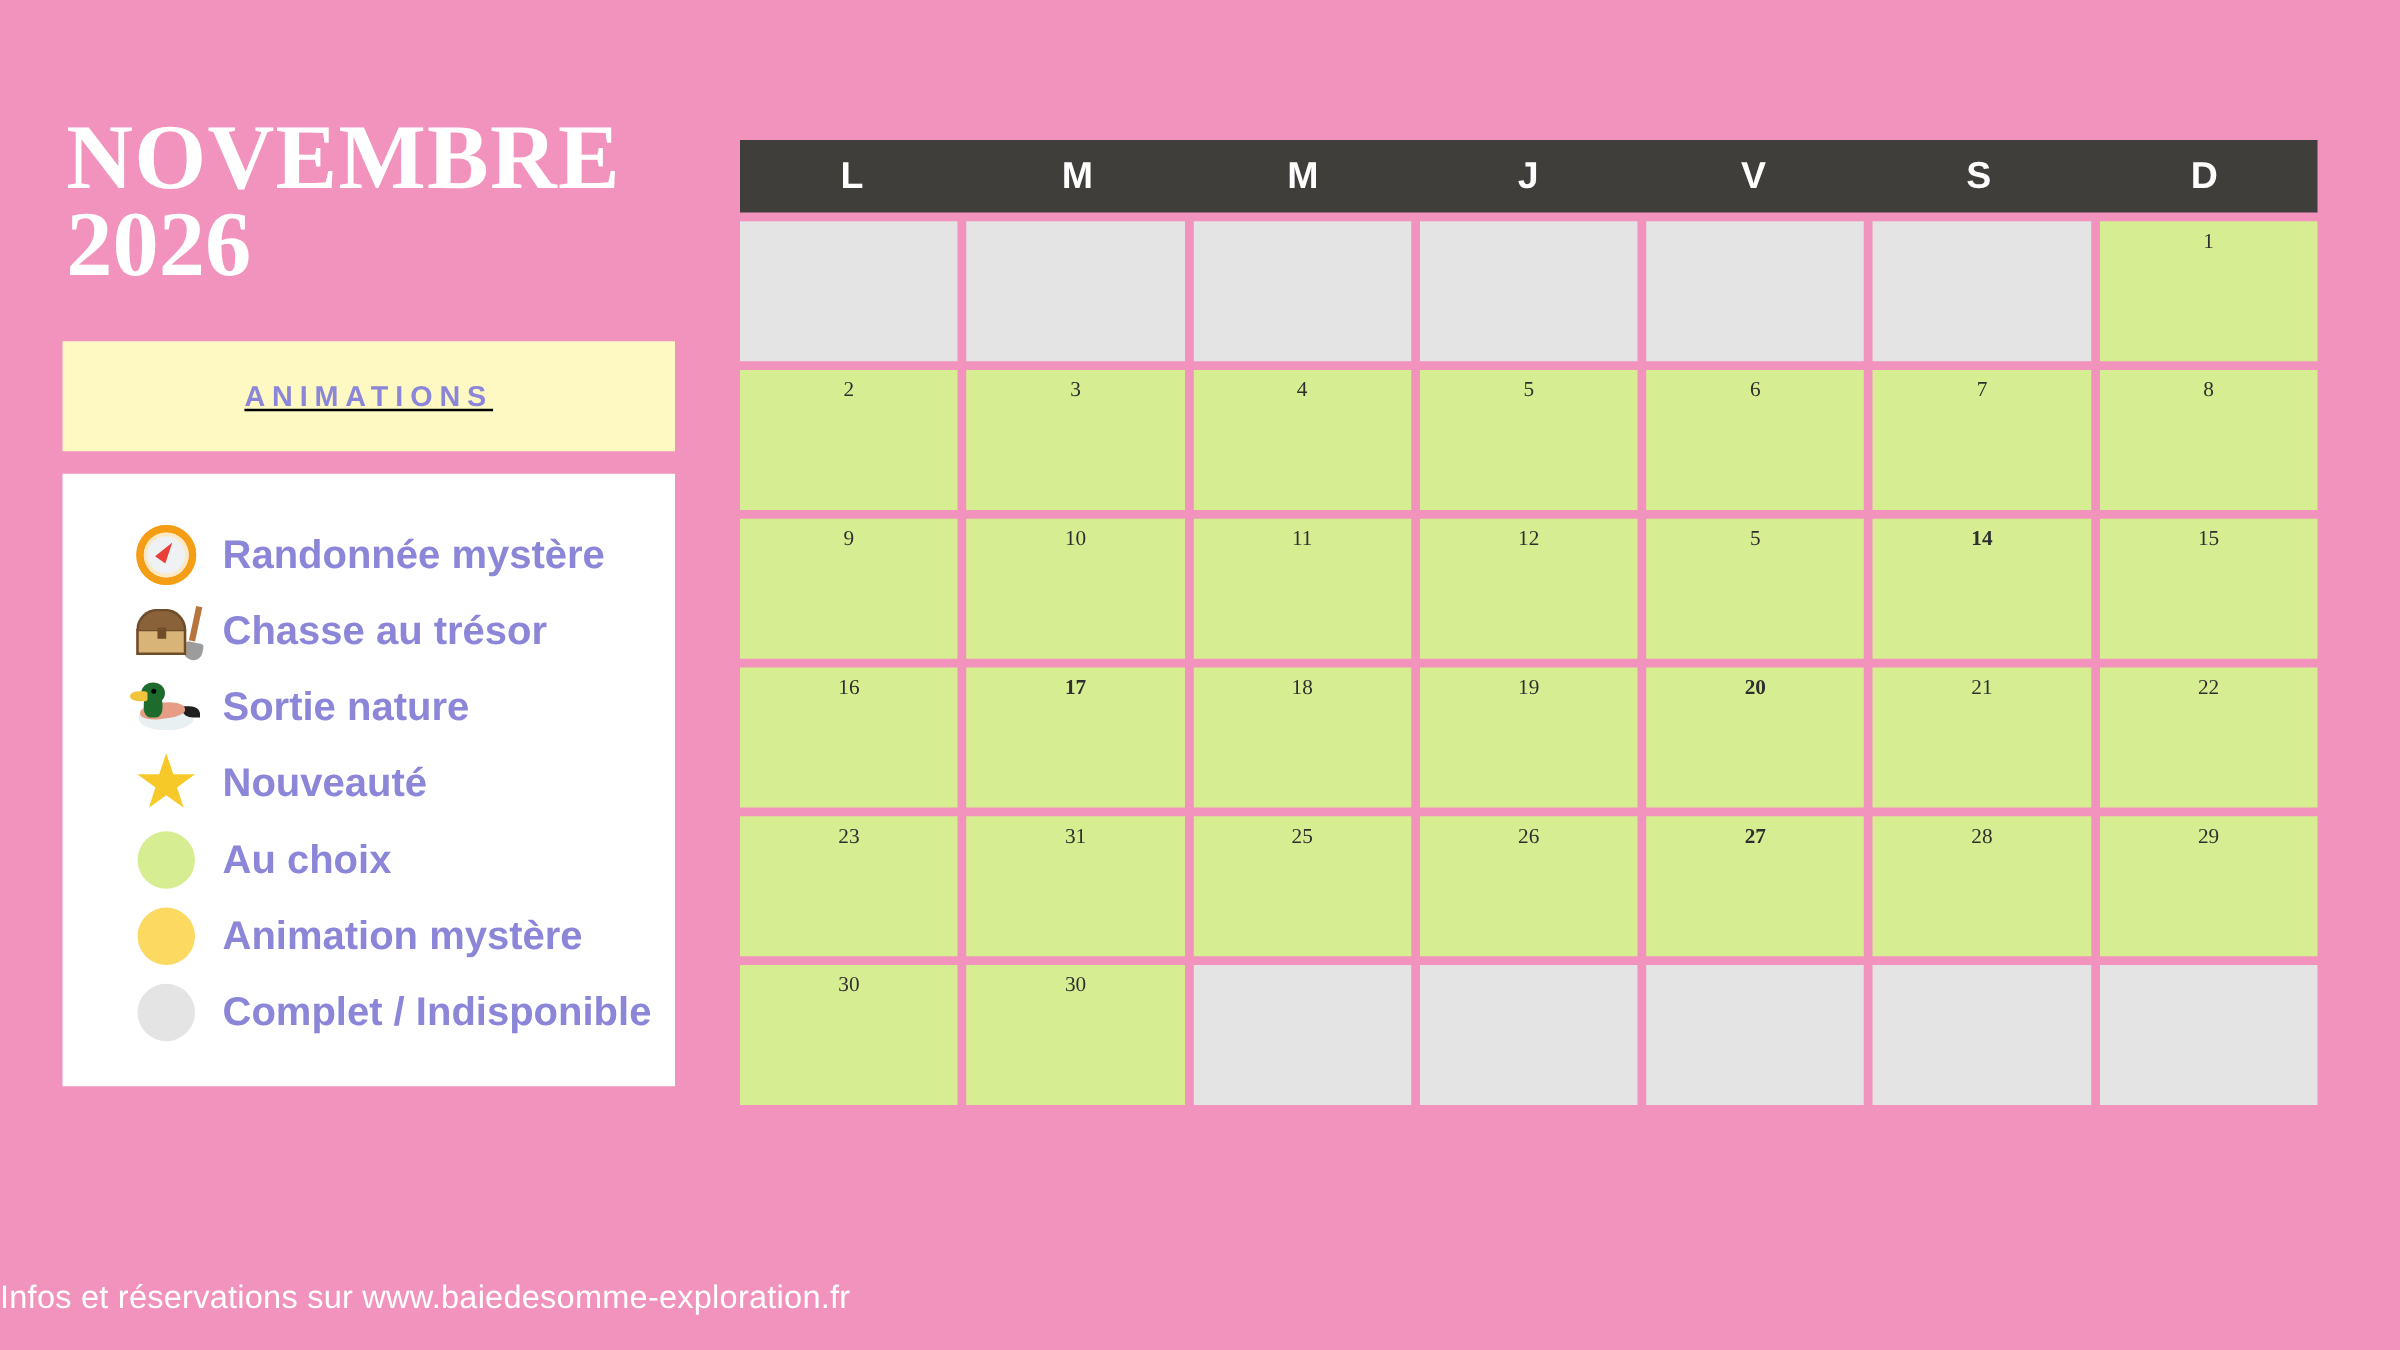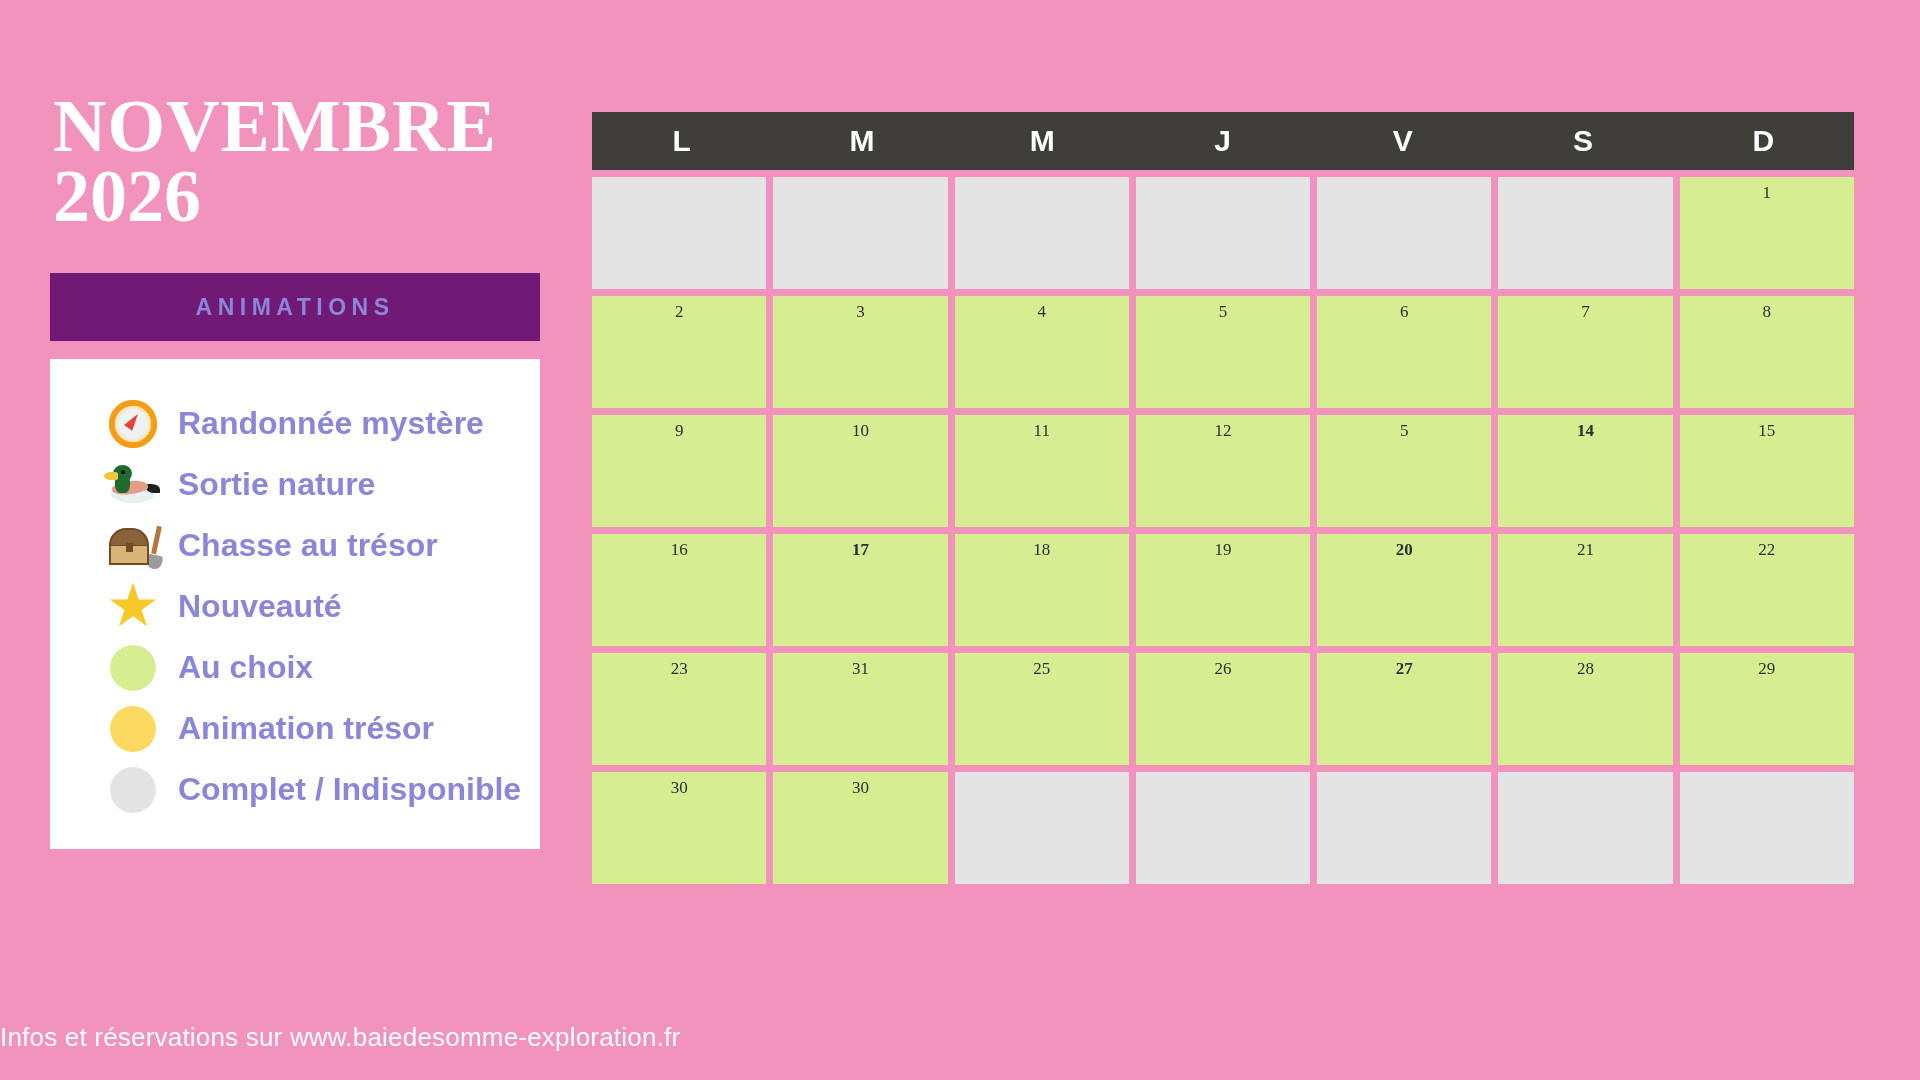--- a/index.html
+++ b/index.html
@@ -45,25 +45,26 @@
   .month-title .mt-line {
     display: block;
     white-space: nowrap;
   }
   .month-title .mt-year {
     letter-spacing: 0px;
   }
 
   .animations-box {
     margin-top: 42px;
-    background: #701a75;
-    height: 68px;
+    background: #fef9c3;
+    height: 88px;
     display: flex;
     align-items: center;
     justify-content: center;
+    text-decoration: underline;
   }
   .animations-label {
     color: #8b86d8;
     font-weight: bold;
     font-size: 23px;
     letter-spacing: 5.5px;
   }
 
   .legend-box {
     margin-top: 18px;
@@ -302,65 +303,65 @@
 
       <div class="legend-item">
         <span class="legend-icon">
           <span class="gi gi-compass"></span>
         </span>
         <span class="legend-text">Randonnée mystère</span>
       </div>
 
       <div class="legend-item">
         <span class="legend-icon">
+          <span class="gi gi-chest">
+            <span class="ch-shovel"></span>
+              <span class="ch-blade"></span>
+            <span class="ch-body"></span>
+              <span class="ch-lid"></span>
+              <span class="ch-lock"></span>
+          </span>
+        </span>
+        <span class="legend-text">Chasse au trésor</span>
+      </div>
+
+      <div class="legend-item">
+        <span class="legend-icon">
           <span class="gi gi-duck">
             <span class="dk-body"></span>
               <span class="dk-tail"></span>
               <span class="dk-wing"></span>
             <span class="dk-neck"></span>
               <span class="dk-head"></span>
             <span class="dk-bill"></span>
               <span class="dk-eye"></span>
           </span>
         </span>
         <span class="legend-text">Sortie nature</span>
       </div>
 
       <div class="legend-item">
         <span class="legend-icon">
-          <span class="gi gi-chest">
-            <span class="ch-shovel"></span>
-              <span class="ch-blade"></span>
-            <span class="ch-body"></span>
-              <span class="ch-lid"></span>
-              <span class="ch-lock"></span>
-          </span>
-        </span>
-        <span class="legend-text">Chasse au trésor</span>
-      </div>
-
-      <div class="legend-item">
-        <span class="legend-icon">
           <span class="gi gi-star"></span>
         </span>
         <span class="legend-text">Nouveauté</span>
       </div>
 
       <div class="legend-item">
         <span class="legend-icon">
           <span class="legend-swatch" style="background:#d7ed92"></span>
         </span>
         <span class="legend-text">Au choix</span>
       </div>
 
       <div class="legend-item">
         <span class="legend-icon">
           <span class="legend-swatch" style="background:#fcd960"></span>
         </span>
-        <span class="legend-text">Animation trésor</span>
+        <span class="legend-text">Animation mystère</span>
       </div>
 
       <div class="legend-item">
         <span class="legend-icon">
           <span class="legend-swatch" style="background:#e4e4e4"></span>
         </span>
         <span class="legend-text">Complet / Indisponible</span>
       </div>
 
     </div>

